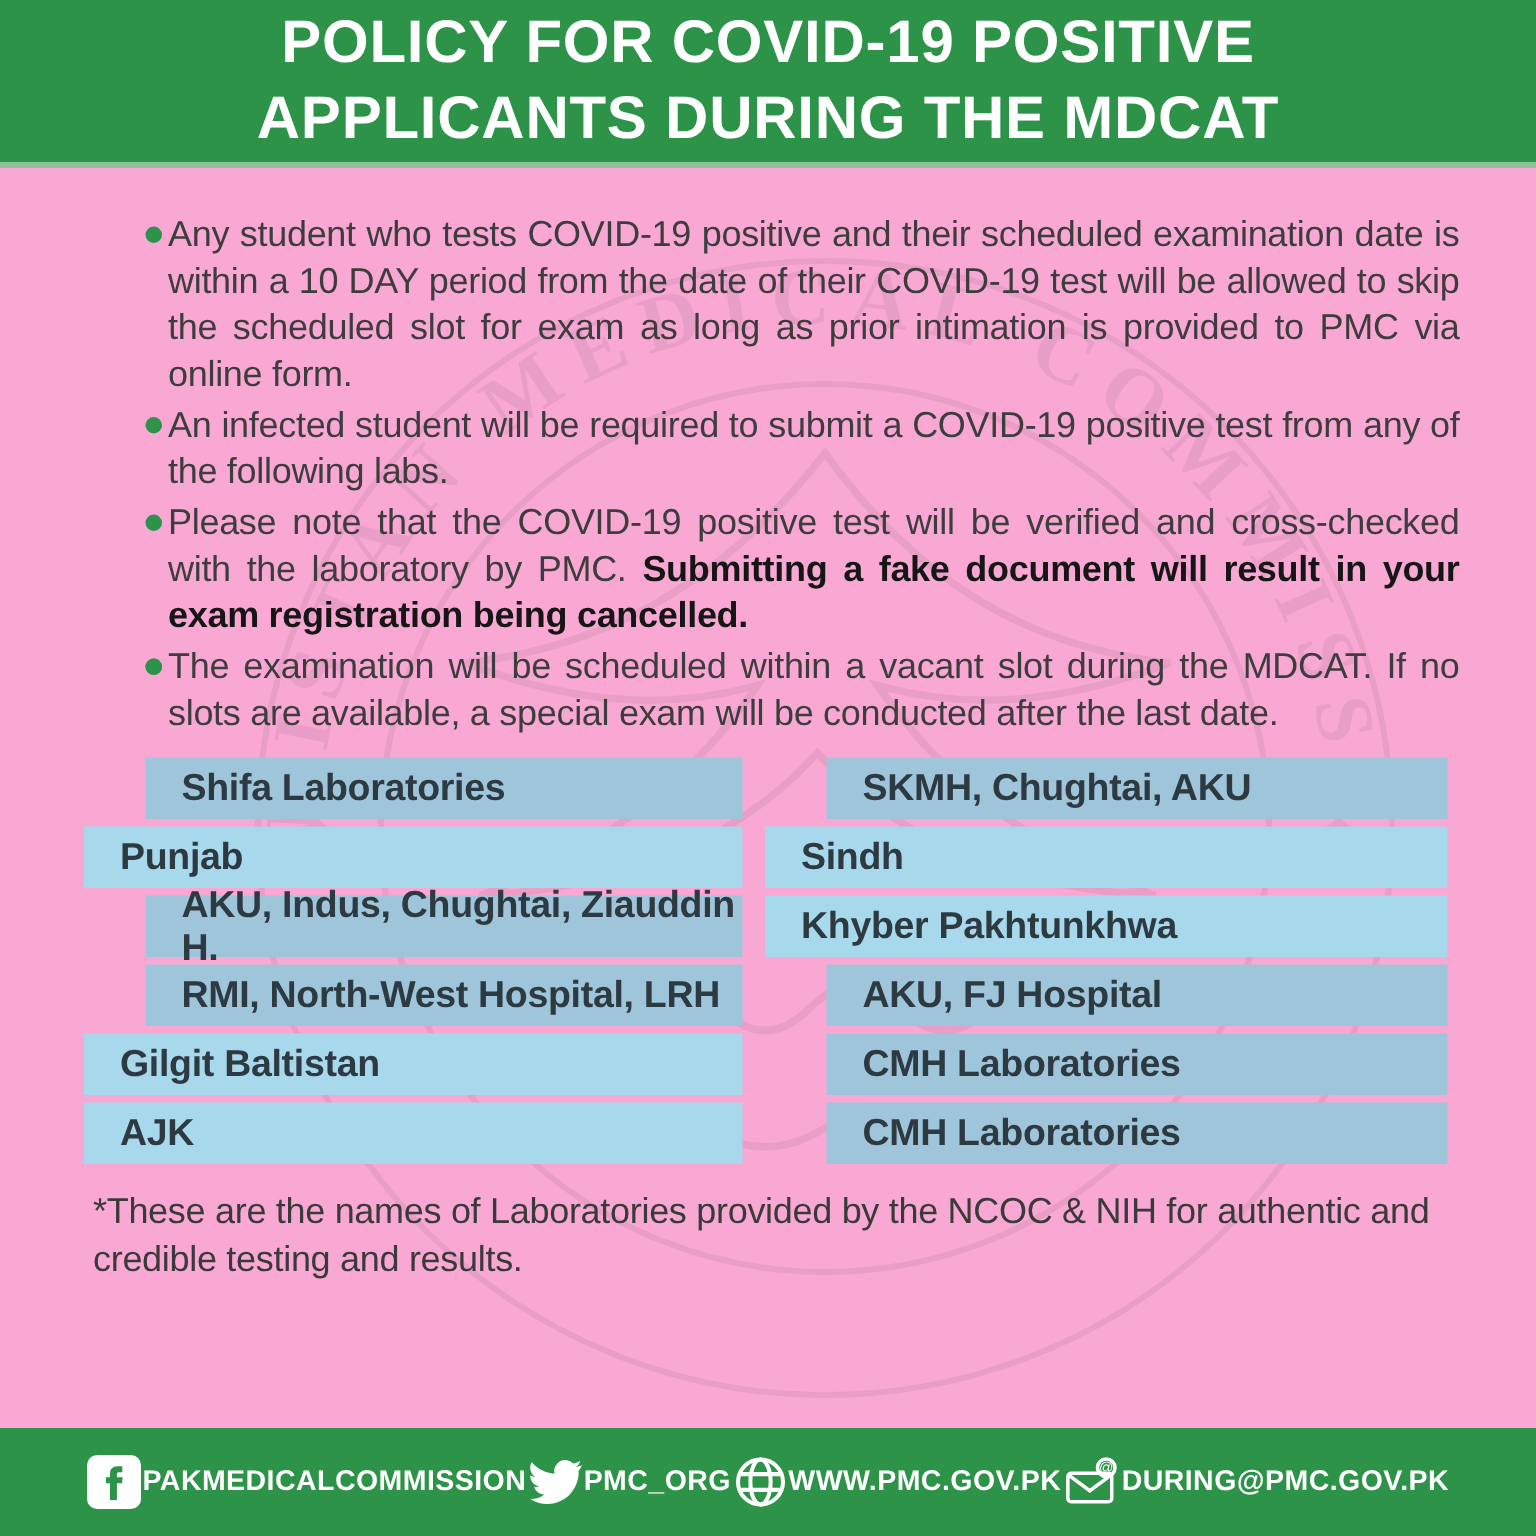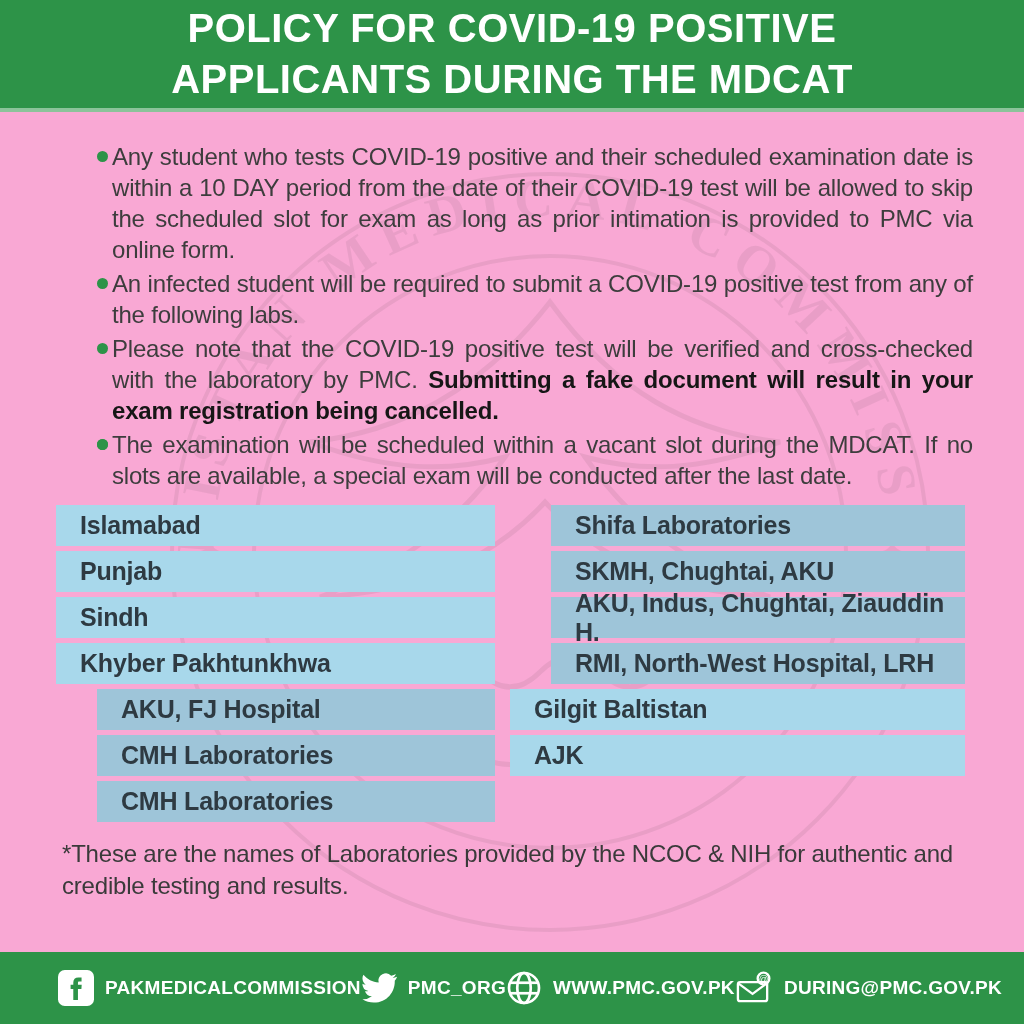--- a/index.html
+++ b/index.html
@@ -55,21 +55,21 @@
     font-size:24px;line-height:32px;color:#3a3a3a;font-weight:500;
     letter-spacing:-0.2px;
   }
   
   .footer{
     flex:0 0 auto;height:72px;background:#2d9348;
     display:flex;align-items:center;justify-content:space-between;
     padding:0 58px;box-sizing:border-box;
   }
   .social{
-    display:flex;align-items:center;gap:11px;cursor:pointer;
+    display:flex;align-items:center;gap:1px;cursor:pointer;
   }
   .social .label{
     color:#ffffff;font-size:19px;font-weight:700;letter-spacing:.3px;white-space:nowrap;
   }
   .social svg{display:block;}
 </style>
 </head>
 <body>
 
 <div class="page">
@@ -111,24 +111,23 @@
       </li>
       <li>
         <span class="dot"></span><b></b>
       </li>
       <li>
         <span class="dot"></span><span>The examination will be scheduled within a vacant slot during the MDCAT. If no slots are available, a special exam will be conducted after the last date.</span><b></b>
       </li>
     </ul>
 
     <div class="labtable">
-      <div class="cell region">Islamabad</div>
       <div class="cell labs">Shifa Laboratories</div>
+      <div class="cell labs">SKMH, Chughtai, AKU</div>
       <div class="cell region">Punjab</div>
-      <div class="cell labs">SKMH, Chughtai, AKU</div>
       <div class="cell region">Sindh</div>
       <div class="cell labs">AKU, Indus, Chughtai, Ziauddin H.</div>
       <div class="cell region">Khyber Pakhtunkhwa</div>
       <div class="cell labs">RMI, North-West Hospital, LRH</div>
       <div class="cell labs">AKU, FJ Hospital</div>
       <div class="cell region">Gilgit Baltistan</div>
       <div class="cell labs">CMH Laboratories</div>
       <div class="cell region">AJK</div>
       <div class="cell labs">CMH Laboratories</div>
     </div>

